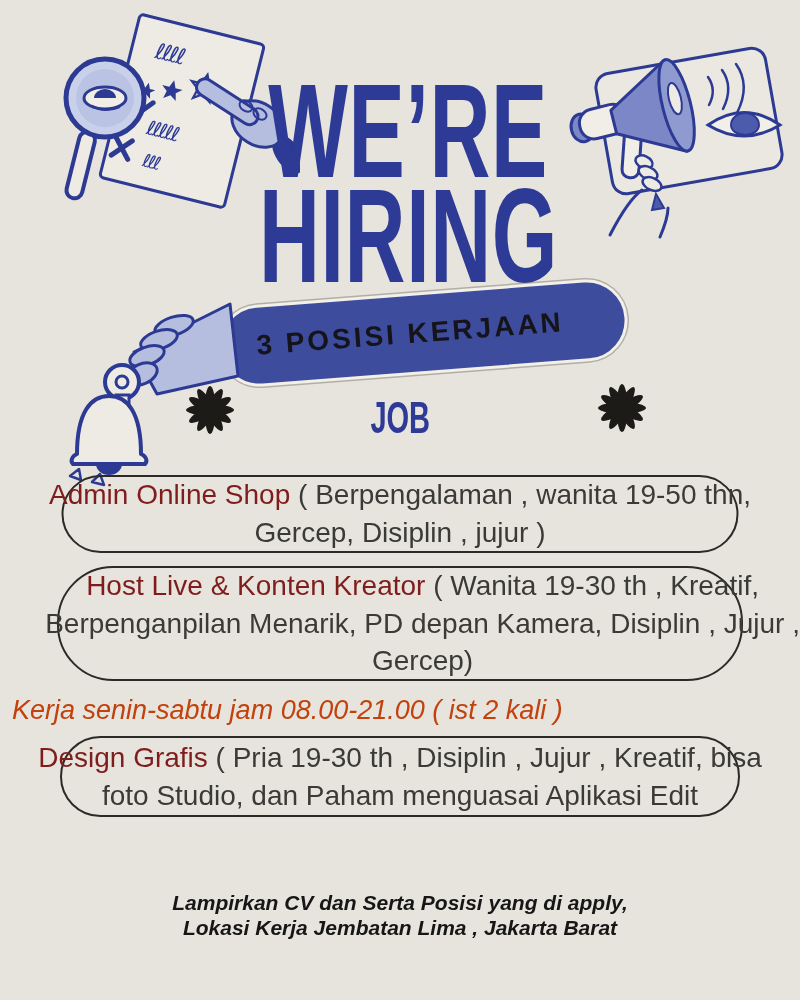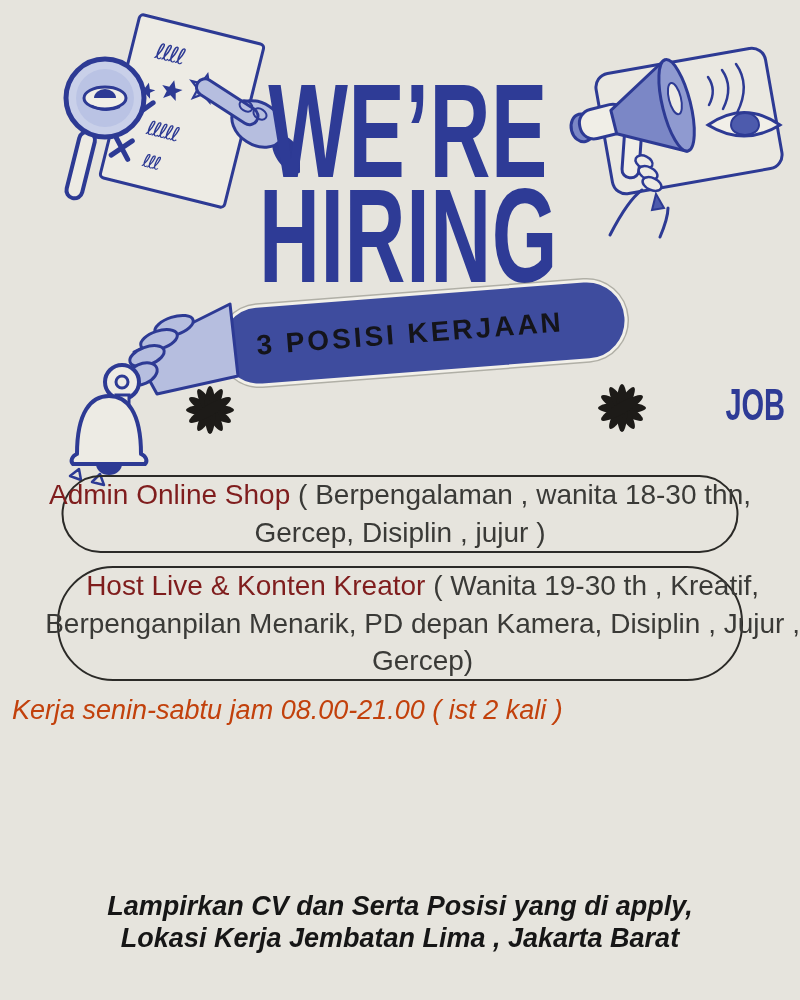--- a/index.html
+++ b/index.html
@@ -27,21 +27,21 @@
     background:#3e4c9e;border:3px solid #f2f0e9;border-radius:48px;
     box-shadow:0 0 0 1.5px rgba(110,110,100,.45);
     transform:rotate(-4.4deg);
     display:flex;align-items:center;justify-content:center;
     padding-right:26px;box-sizing:border-box;
   }
   .badge-pill span{
     font-size:28px;font-weight:bold;letter-spacing:3px;color:#14141a;white-space:nowrap;
   }
 
-  .job-word-wrap{position:absolute;left:0;width:100%;text-align:right;top:383px;}
+  .job-word-wrap{position:absolute;left:0;width:100%;text-align:center;top:396px;}
   .job-word{display:inline-block;transform:scaleX(0.66);font-weight:bold;color:#2e3b96;font-size:44px;line-height:1;}
 
   
   .job-row{
     position:absolute;left:0;width:800px;
     display:flex;flex-direction:column;justify-content:center;
     text-align:center;
   }
   .box-outline{
     position:absolute;left:50%;top:0;transform:translateX(-50%);
@@ -61,21 +61,21 @@
 
   .schedule{
     position:absolute;left:12px;width:100%;text-align:left;
     font-size:27px;font-style:italic;color:#c2410c;
   }
   .sched1{top:695px;}
   .sched2{top:833px;}
 
   .footer-note{
     position:absolute;left:0;width:100%;top:890px;text-align:center;
-    font-size:27px;font-weight:bold;font-style:italic;color:#161616;
+    font-size:21px;font-weight:bold;font-style:italic;color:#161616;
     line-height:1.2;white-space:pre-line;
   }
 </style>
 </head>
 <body>
 
 <div class="poster">
 
   <svg class="abs" style="left:50px;top:2px;" width="250" height="230" viewBox="0 0 250 230">
     <g>
@@ -183,31 +183,36 @@
       <ellipse cx="25" cy="25" rx="24" ry="5.5" transform="rotate(150 25 25)"></ellipse>
     </g>
   </svg>
 
   <div class="job-word-wrap">
     <span class="job-word">JOB</span>
   </div>
 
   <div class="job-row row1">
     <div class="box-outline"></div>
-    <p class="job-text"><span class="job-title">Admin Online Shop</span><span> ( Berpengalaman , wanita 18-30 thn,
+    <p class="job-text"><span class="job-title">Admin Online Shop</span><span> ( Berpengalaman , wanita 19-50 thn,
 Gercep, Disiplin , jujur )</span></p>
   </div>
 
   <div class="job-row row2">
     <div class="box-outline"></div>
     <p class="job-text"><span class="job-title">Host Live &amp; Konten Kreator</span><span> ( Wanita 19-30 th , Kreatif,
 Berpenganpilan Menarik, PD depan Kamera, Disiplin , Jujur ,
 Gercep)</span></p>
   </div>
 
   <div class="schedule sched1">Kerja senin-sabtu jam 08.00-21.00 ( ist 2 kali )</div>
 
+  <div class="job-row row3">
+    <div class="box-outline"></div>
+    <p class="job-text"><span class="job-title">Design Grafis</span><span> ( Pria 19-30 th , Disiplin , Jujur , Kreatif, bisa
+foto Studio, dan Paham menguasai Aplikasi Edit</span></p>
+  </div>
 
 
   <div class="footer-note">Lampirkan CV dan Serta Posisi yang di apply,
 Lokasi Kerja Jembatan Lima , Jakarta Barat</div>
 
 </div>
 
 </body></html>

